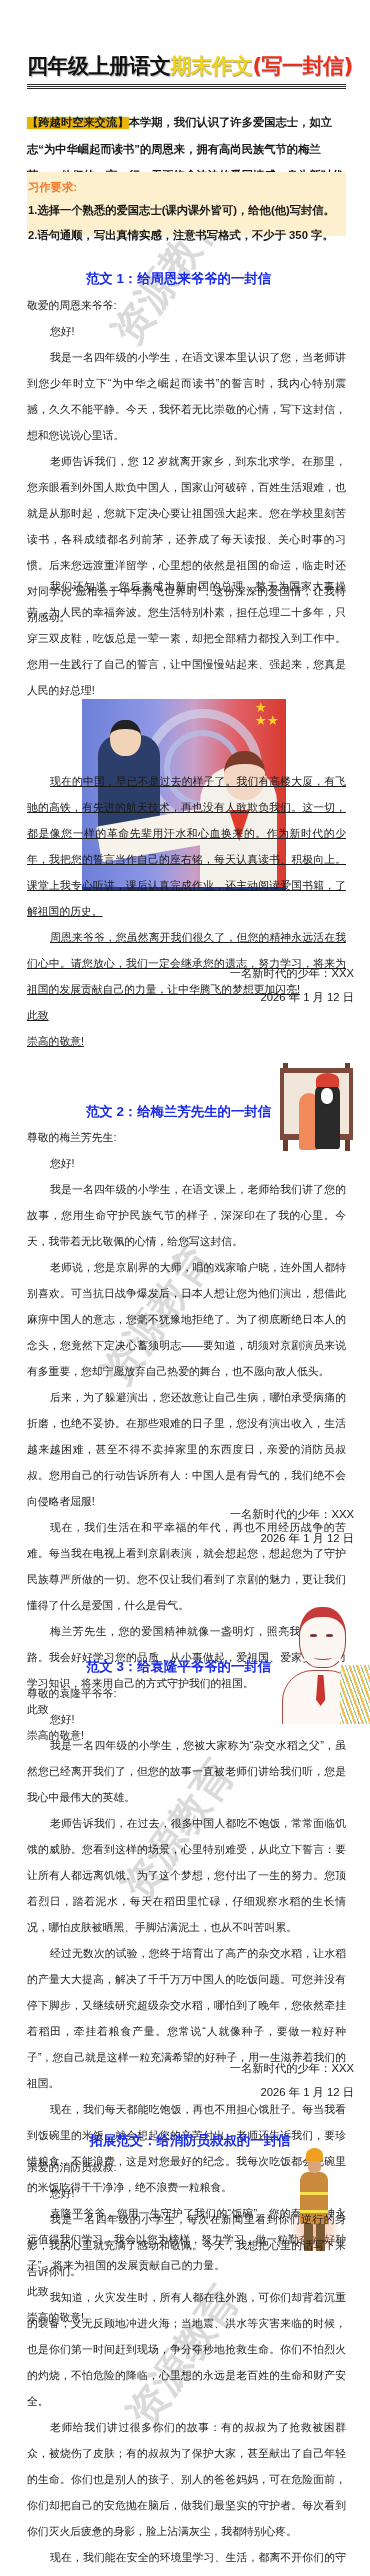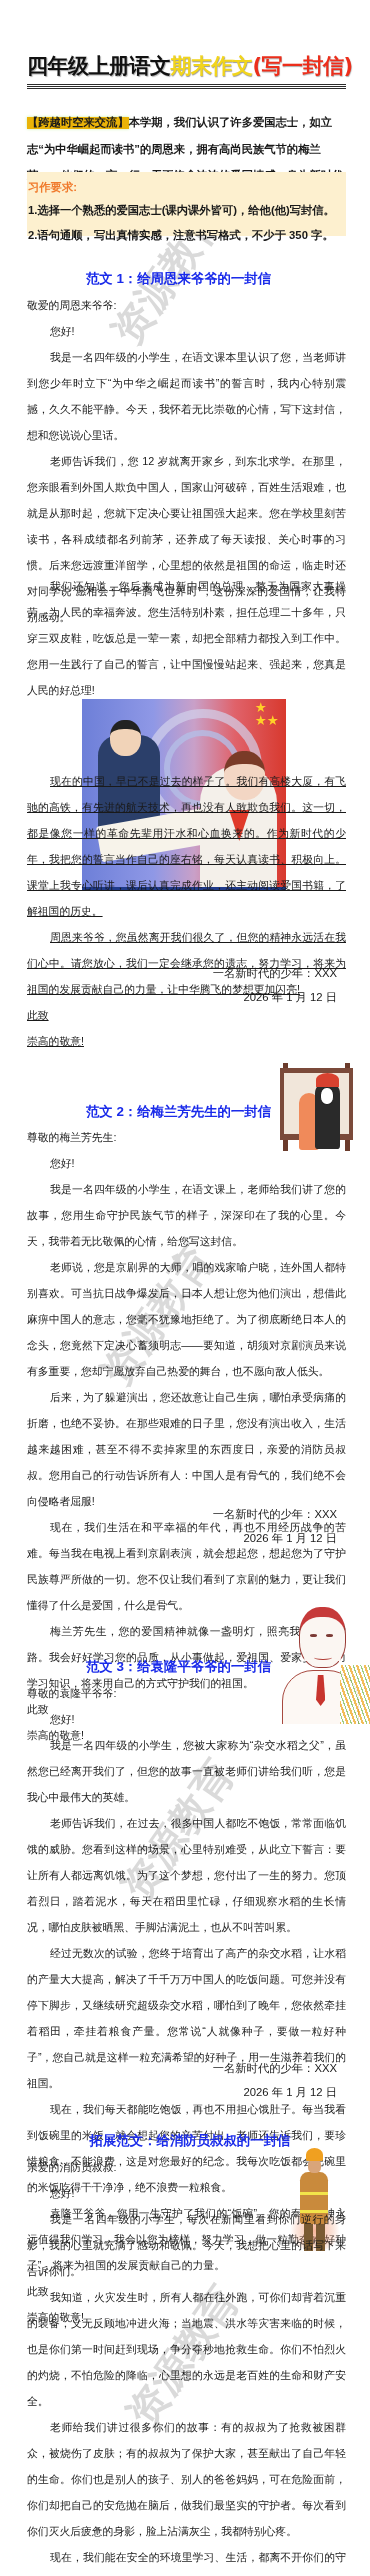--- a/index.html
+++ b/index.html
@@ -54,21 +54,21 @@
 
   
   .letter {
     position: absolute; left: 27px; width: 319px;
     font-size: 10.8px; line-height: 26px; color: #1a1a1a;
     font-family: "Liberation Sans", "DejaVu Sans", sans-serif;
   }
   .letter p { text-align: justify; }
   .letter .indent { text-indent: 23px; }
   .letter .greet { padding-left: 23px; }
-  .sign { position: absolute; right: 34px; text-align: right; font-size: 11.3px; line-height: 24px;
+  .sign { position: absolute; right: 17px; text-align: right; font-size: 11.3px; line-height: 24px;
     font-family: "Liberation Sans", "DejaVu Sans", sans-serif; color: #1a1a1a; }
 
   
   .wm {
     position: absolute; color: rgba(150,150,150,0.35); font-size: 40px; font-weight: bold;
     transform: rotate(-55deg); white-space: nowrap; pointer-events: none;
   }
 
   
   .illus-zhou {

